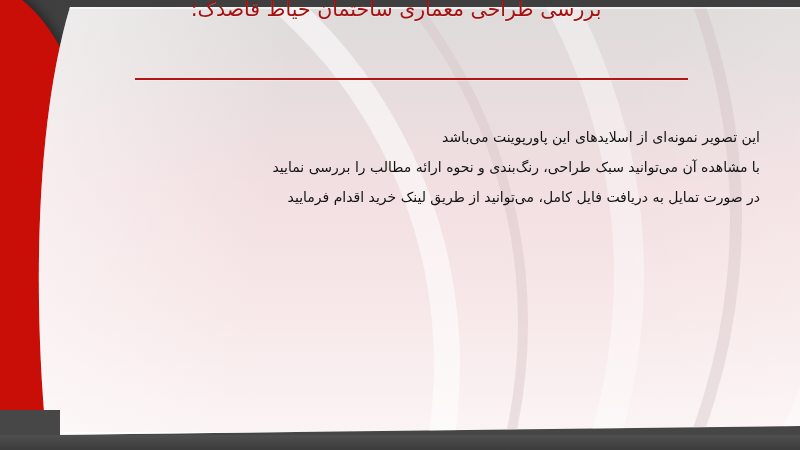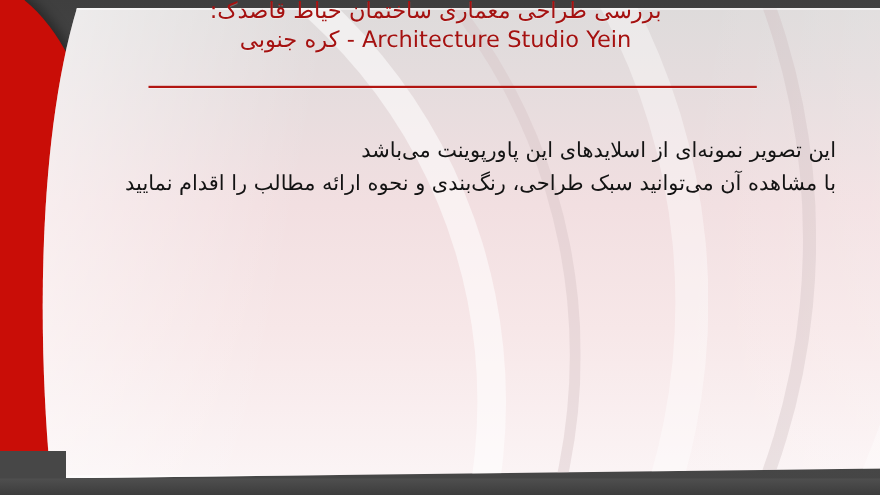--- a/index.html
+++ b/index.html
@@ -105,21 +105,21 @@
     background:#b21612;
     box-shadow:0 1px 0 rgba(255,255,255,.35);
   }
 
   .body-block{
     position:absolute;
     left:60px;right:40px;top:122px;
     direction:rtl;
     text-align:right;
     color:#131313;
-    font-size:19px;
+    font-size:14px;
     line-height:30px;
   }
   .body-line{white-space:nowrap;}
   .body-line.b1{padding-left:0;}
   .body-line.b2{}
   .body-line.b3{}
 
   
   .bottom-band{
     position:absolute;left:0;right:0;bottom:0;height:15px;
@@ -157,28 +157,28 @@
       </div>
     <div class="panel-sheen"></div>
     <div class="panel-top-edge"></div>
     <div class="panel-bottom-edge"></div>
   </div>
 
   <div class="content">
 
     <div class="title-block">
       <div class="title-line l1">بررسی طراحی معماری ساختمان حیاط قاصدک:</div>
-      <div class="title-line l3">Architecture Studio Yein - کره جنوبی</div>
     </div>
 
     <div class="title-rule"></div>
 
     <div class="body-block">
       <div class="body-line b1">این تصویر نمونه‌ای از اسلایدهای این پاورپوینت می‌باشد</div>
-      <div class="body-line b2">با مشاهده آن می‌توانید سبک طراحی، رنگ‌بندی و نحوه ارائه مطالب را اقدام نمایید</div>
+      <div class="body-line b2">با مشاهده آن می‌توانید سبک طراحی، رنگ‌بندی و نحوه ارائه مطالب را بررسی نمایید</div>
+      <div class="body-line b3">در صورت تمایل به دریافت فایل کامل، می‌توانید از طریق لینک خرید اقدام فرمایید</div>
     </div>
 
   </div>
 
   <div class="left-dark-wedge"></div>
   <div class="bottom-band"></div>
 
 </div>
 
 </body></html>

